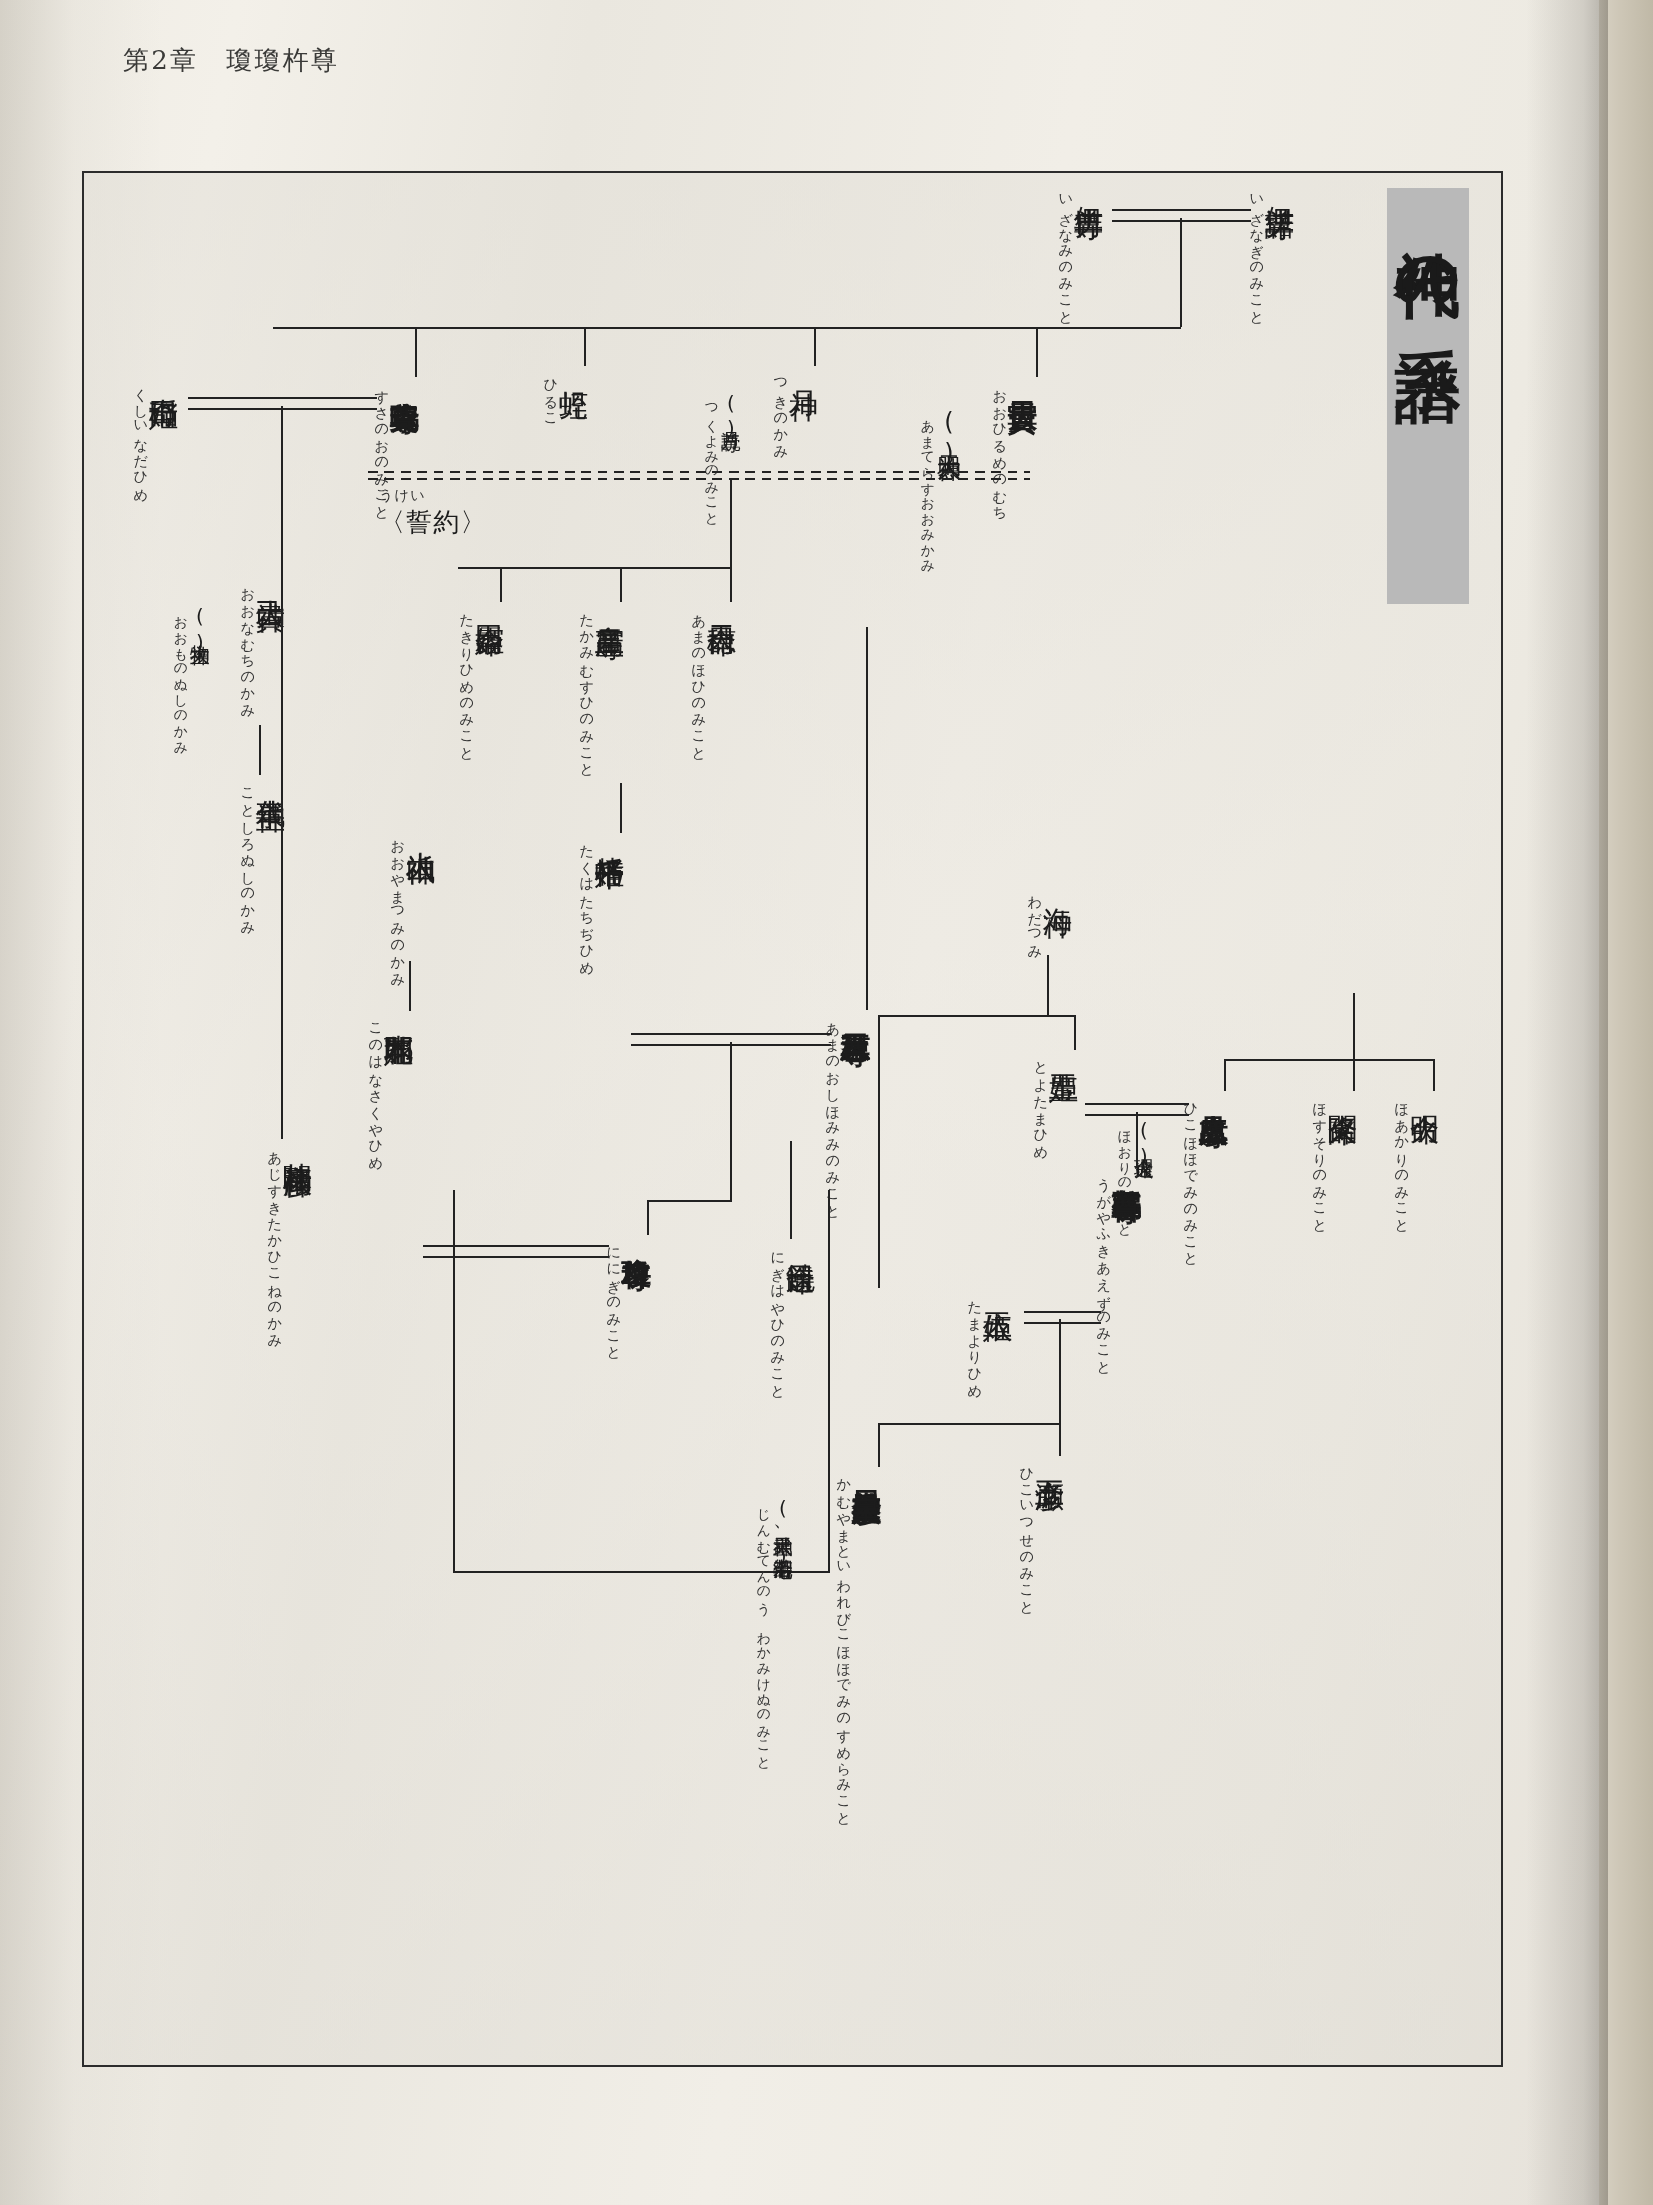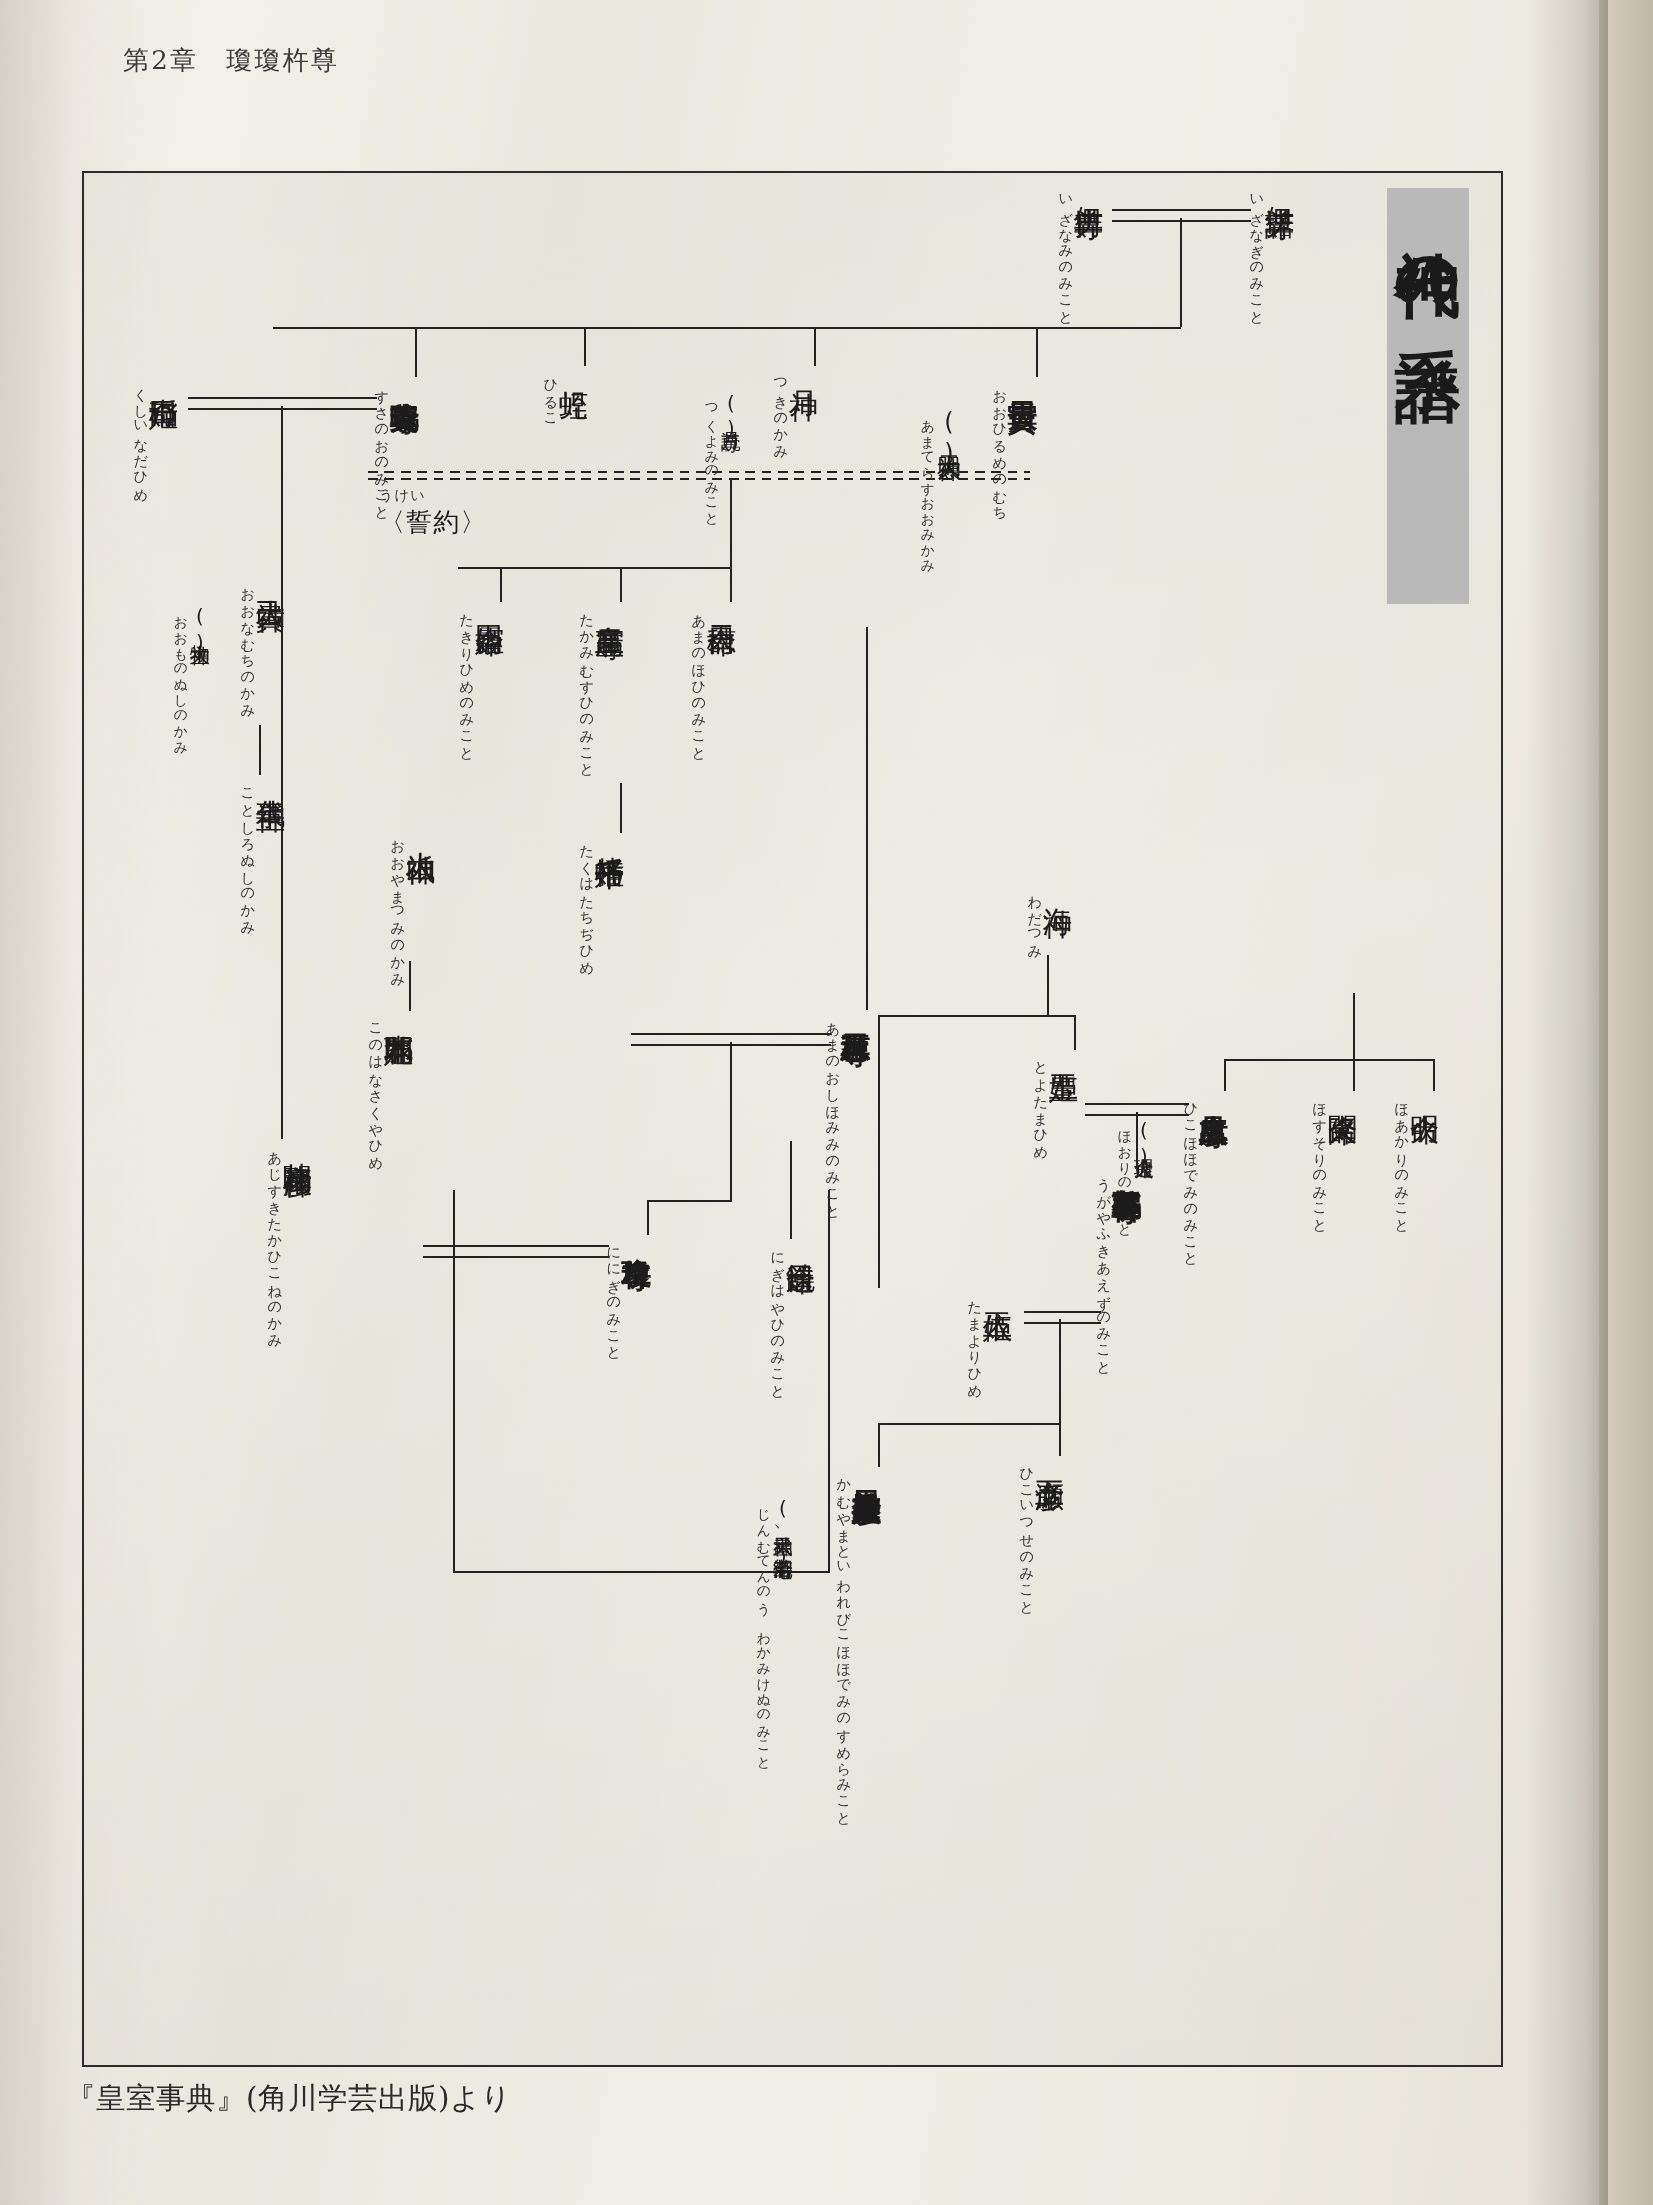--- a/index.html
+++ b/index.html
@@ -328,15 +328,14 @@
     <div class="ruby">かむやまといわれびこほほでみのすめらみこと</div>
   </div>
   <div class="node" style="left:673px;top:1324px;">
     <div class="alt sm">(神武天皇、若御毛沼命)</div>
     <div class="altruby">じんむてんのう　わかみけぬのみこと</div>
   </div>
 
 </div>
 
 <div id="caption">
-  <div>『皇室事典』(角川学芸出版)より</div>
 </div>
 
 
 </body></html>

